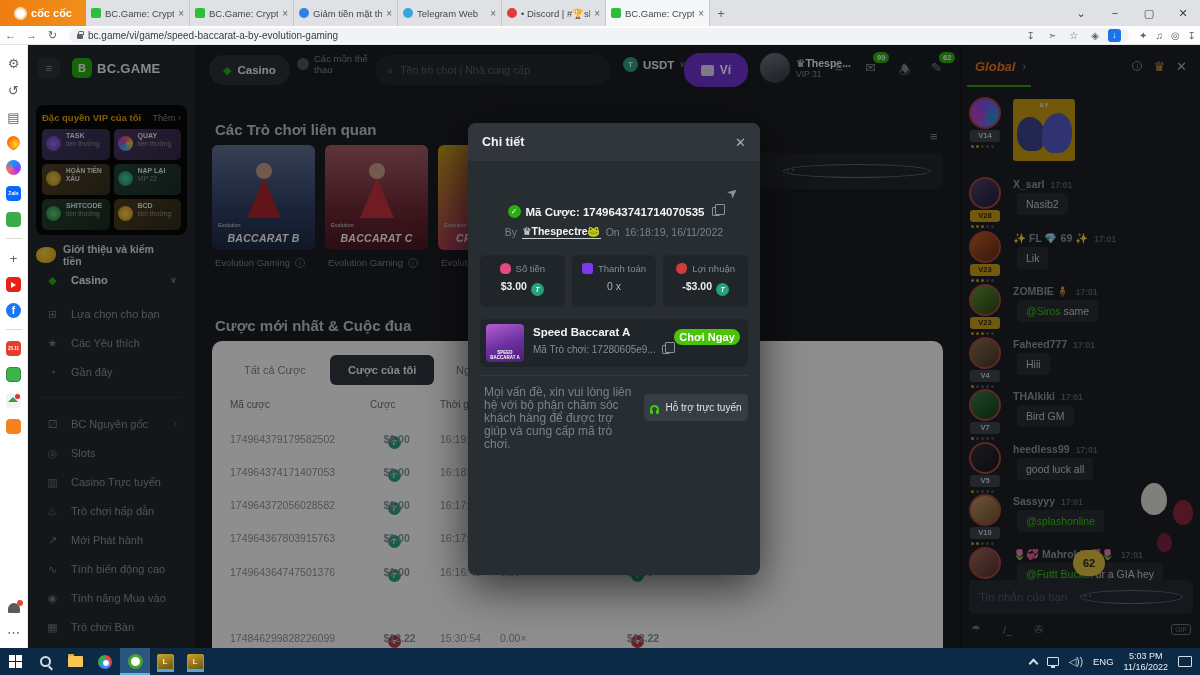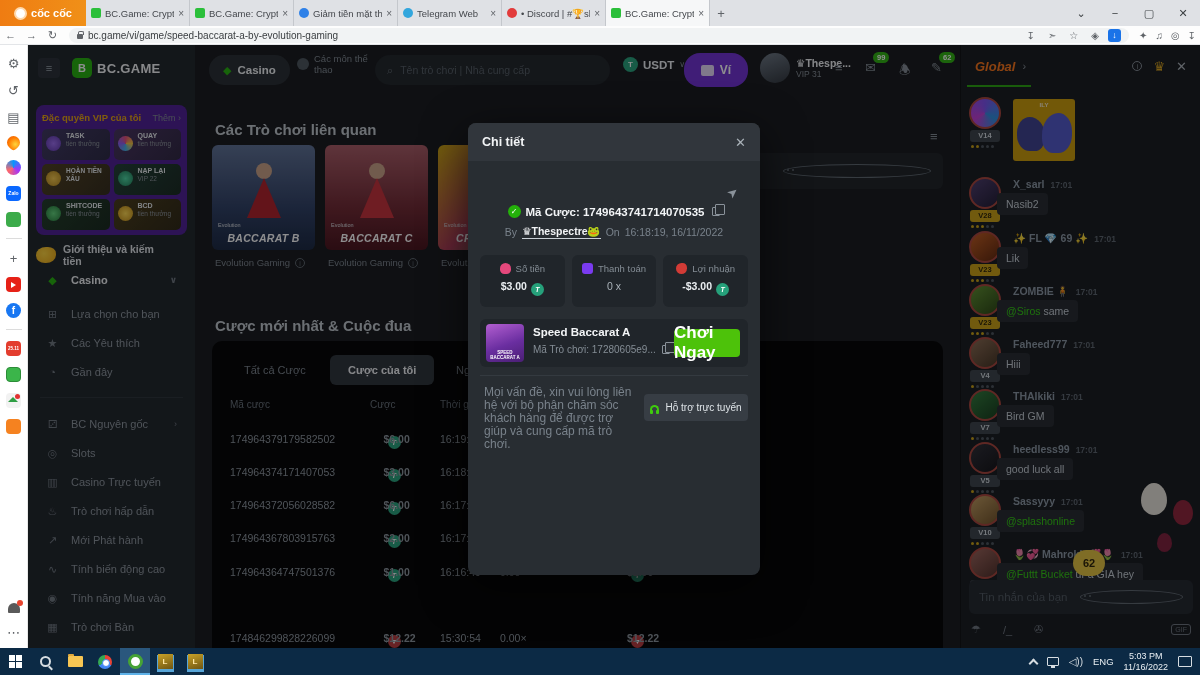--- a/index.html
+++ b/index.html
@@ -50,21 +50,21 @@
   .bell::after{content:"";position:absolute;right:-3px;top:-3px;width:6px;height:6px;background:#e8442e;border-radius:50%;}
   
   #app{left:28px;top:45px;width:1172px;height:603px;background:#141619;}
   #overlay{left:0;top:0;width:1172px;height:603px;background:rgba(8,9,11,0.46);z-index:40;}
   
   #sb{left:0;top:0;width:167px;height:603px;background:#1d2328;}
   .hamb{left:10px;top:13px;width:22px;height:20px;background:#272e34;border-radius:4px;color:#9aa3ab;font-size:11px;text-align:center;line-height:20px;}
   .bclogo{left:44px;top:13px;display:flex;align-items:center;gap:5px;}
   .bchex{width:20px;height:20px;background:#24b10a;border-radius:5px;color:#fff;font-size:11px;text-align:center;line-height:20px;font-weight:bold;}
   .bctxt{color:#f2f4f5;font-weight:bold;font-size:13px;letter-spacing:.3px;}
-  #vippanel{left:8px;top:60px;width:151px;height:130px;background:#4c1d95;border-radius:8px;padding:7px 6px;}
+  #vippanel{left:8px;top:60px;width:151px;height:130px;background:#000000;border-radius:8px;padding:7px 6px;}
   #viphead{display:flex;justify-content:space-between;align-items:center;margin-bottom:6px;}
   #viptitle{color:#e8a40e;font-size:9.5px;font-weight:bold;}
   #vipmore{color:#828b93;font-size:9px;}
   #viptiles{display:grid;grid-template-columns:1fr 1fr;gap:4px;}
   .tile{height:31px;border-radius:5px;position:relative;padding:3px 2px 0 24px;overflow:hidden;}
   .tile .ti{position:absolute;left:4px;top:7px;width:15px;height:15px;border-radius:50%;}
   .tile .tt{color:#e8ecef;font-size:7px;font-weight:bold;line-height:8px;}
   .tile .ts{color:#8d959c;font-size:6.5px;line-height:8px;}
   .t1{background:linear-gradient(135deg,#3d3560,#2a2742);} .t2{background:linear-gradient(135deg,#46315e,#2d2440);}
   .t3{background:linear-gradient(135deg,#4c3d1e,#322a18);} .t4{background:linear-gradient(135deg,#1f3d33,#16281f);}
@@ -115,21 +115,21 @@
   .evt{position:absolute;left:6px;bottom:22px;color:#d9dde2;font-size:5.5px;}
   .gb{background:linear-gradient(180deg,#5d7094 0%,#2c3d62 60%,#17253f 100%);}
   .gc{background:linear-gradient(180deg,#a85a64 0%,#6e2630 60%,#471119 100%);}
   .gz{background:linear-gradient(135deg,#caa40e,#b03a57 55%,#2e7d43);}
   .cmenu{left:735px;top:84px;color:#828b93;font-size:13px;}
   #cmtbox{left:430px;top:108px;width:318px;height:36px;background:#1c2024;border-radius:6px;display:flex;align-items:center;padding:0 12px;}
   #cmtbox span{color:#565f67;font-size:11.5px;flex:1;}
   .smiley{width:14px;height:14px;border:1px solid #5d666e;border-radius:50%;position:relative;}
   .smiley::before{content:"";position:absolute;left:3px;top:4px;width:2px;height:2px;background:#5d666e;border-radius:50%;box-shadow:5px 0 0 #5d666e;}
   #betstitle{left:20px;top:272px;color:#bfc6cc;font-size:15px;font-weight:bold;}
-  #betspanel{left:17px;top:296px;width:731px;height:307px;background:#000000;border-radius:10px 10px 0 0;}
+  #betspanel{left:17px;top:296px;width:731px;height:307px;background:#ffffff;border-radius:10px 10px 0 0;}
   .btab{top:14px;height:30px;border-radius:6px;display:flex;align-items:center;justify-content:center;font-size:11px;color:#79828b;padding:0 18px;}
   .btab.act{background:#2c3238;color:#f0f3f5;font-weight:bold;}
   .thead span{position:absolute;top:0;color:#666f78;font-size:10px;}
   .trow span{position:absolute;color:#8b949c;font-size:10.5px;}
   .trow .cid{left:18px;width:150px;}
   .trow .cbet{left:140px;width:80px;text-align:center;color:#e9edf0;font-weight:bold;}
   .trow .ctime{left:228px;}
   .trow .cpay{left:288px;}
   .trow .cprofit{left:340px;width:92px;text-align:right;font-weight:bold;}
   .coin{display:inline-block;width:13px;height:13px;border-radius:50%;color:#fff;font-size:7px;font-weight:bold;text-align:center;line-height:13px;vertical-align:-2px;margin-left:4px;}
@@ -157,21 +157,21 @@
   .mstat .vr{margin-top:6px;text-align:center;color:#e9edf0;font-size:10.5px;font-weight:bold;}
   .sico{width:11px;height:11px;border-radius:3px;}
   .sico.pig{background:#e5487c;border-radius:50% 50% 40% 40%;}
   .sico.wal{background:#7a3bf0;}
   .sico.hand{background:#d23b36;border-radius:50% 40% 50% 50%;}
   #mgame{position:absolute;left:12px;top:196px;width:268px;height:48px;background:#20252a;border-radius:6px;}
   #mthumb{position:absolute;left:6px;top:5px;width:38px;height:38px;border-radius:4px;background:linear-gradient(160deg,#b35fd1,#6a2ea0 55%,#4a1f74);overflow:hidden;}
   #mthumb i{position:absolute;left:0;bottom:2px;width:100%;text-align:center;color:#fff;font-size:4.5px;font-weight:bold;font-style:normal;}
   #mgname{position:absolute;left:53px;top:7px;color:#f2f4f6;font-size:11.5px;font-weight:bold;}
   #mgid{position:absolute;left:53px;top:25px;color:#848d95;font-size:10px;display:flex;align-items:center;}
-  #playbtn{position:absolute;right:8px;top:10px;width:66px;height:28px;background:#4dc20a;border-radius:4px;color:#fff;font-size:17px;font-weight:bold;display:flex;align-items:center;justify-content:center;}
+  #playbtn{position:absolute;right:8px;top:10px;width:66px;height:16px;background:#4dc20a;border-radius:12px;color:#fff;font-size:11px;font-weight:bold;display:flex;align-items:center;justify-content:center;}
   #msupport{position:absolute;left:12px;top:252px;width:268px;padding-top:10px;border-top:1px solid #343a40;}
   #msuptext{position:absolute;left:4px;top:10px;width:152px;color:#79828b;font-size:12px;line-height:13px;}
   #supbtn{position:absolute;right:0px;top:18px;width:104px;height:27px;background:#373d44;border-radius:4px;display:flex;align-items:center;justify-content:center;gap:6px;color:#dfe4e8;font-size:10px;}
   .headset{width:9px;height:6px;border:2px solid #3fca0e;border-bottom:none;border-radius:5px 5px 0 0;position:relative;}
   .headset::before,.headset::after{content:"";position:absolute;bottom:-3px;width:3px;height:4px;background:#3fca0e;border-radius:1px;}
   .headset::before{left:-2px;} .headset::after{right:-2px;}
   
   #chat{left:932px;top:0;width:240px;height:603px;background:#16191d;border-left:1px solid #0c0e10;}
   #chhd{position:absolute;left:0;top:0;width:240px;height:42px;display:flex;align-items:center;padding:0 14px;gap:7px;}
   #chhd b{color:#f97316;font-size:13px;font-style:italic;}
@@ -183,21 +183,21 @@
   .cmsg{position:absolute;left:8px;width:224px;}
   .cav{position:absolute;left:0;top:0;width:32px;height:32px;border-radius:50%;border:2px solid #a8433a;}
   .cbadge{position:absolute;left:1px;top:33px;width:30px;height:12px;border-radius:3px;font-size:7.5px;font-weight:bold;text-align:center;line-height:12px;}
   .bd-gold{background:#c9a011;color:#2b2104;}
   .bd-gray{background:#3a4148;color:#cfd6dc;}
   .cdots{position:absolute;left:2px;top:48px;display:flex;gap:2px;}
   .cdots i{width:3px;height:3px;border-radius:50%;background:#4a525a;}
   .cdots i.on{background:#c9a011;}
   .cname{position:absolute;left:44px;top:1px;color:#8a97a3;font-size:10.5px;font-weight:bold;white-space:nowrap;}
   .ctime2{color:#5b646d;font-size:8.5px;font-weight:bold;margin-left:6px;}
-  .cbub{position:absolute;left:28px;top:16px;background:#23282e;border-radius:4px;padding:5px 9px;color:#c6cdd4;font-size:10.5px;max-width:170px;white-space:nowrap;overflow:hidden;}
+  .cbub{position:absolute;left:48px;top:16px;background:#23282e;border-radius:4px;padding:5px 9px;color:#c6cdd4;font-size:10.5px;max-width:170px;white-space:nowrap;overflow:hidden;}
   .mt{color:#31c90e;}
   .meme{position:absolute;left:44px;top:2px;width:62px;height:62px;background:#cc9c06;border-radius:3px;overflow:hidden;}
   .meme b{position:absolute;left:0;top:3px;width:100%;text-align:center;color:#f7edd2;font-size:6px;}
   .blob1{position:absolute;left:4px;top:18px;width:28px;height:34px;background:#3c3f8f;border-radius:50% 60% 40% 50%;}
   .blob2{position:absolute;right:3px;top:14px;width:30px;height:40px;background:#5157c9;border-radius:60% 50% 50% 40%;}
   #unread{position:absolute;left:112px;top:505px;width:32px;height:26px;background:#e3c23e;border-radius:13px;color:#2b2104;font-size:11px;font-weight:bold;text-align:center;line-height:26px;z-index:3;}
   .balloon{position:absolute;border-radius:50% 50% 50% 50%/55% 55% 45% 45%;}
   #chinput{position:absolute;left:8px;top:535px;width:224px;height:34px;background:#20252b;border-radius:6px;display:flex;align-items:center;padding:0 10px;}
   #chinput span{color:#4f5860;font-size:11.5px;flex:1;}
   #chtools{position:absolute;left:10px;top:578px;width:220px;display:flex;align-items:center;gap:22px;color:#6b747d;font-size:11px;}

